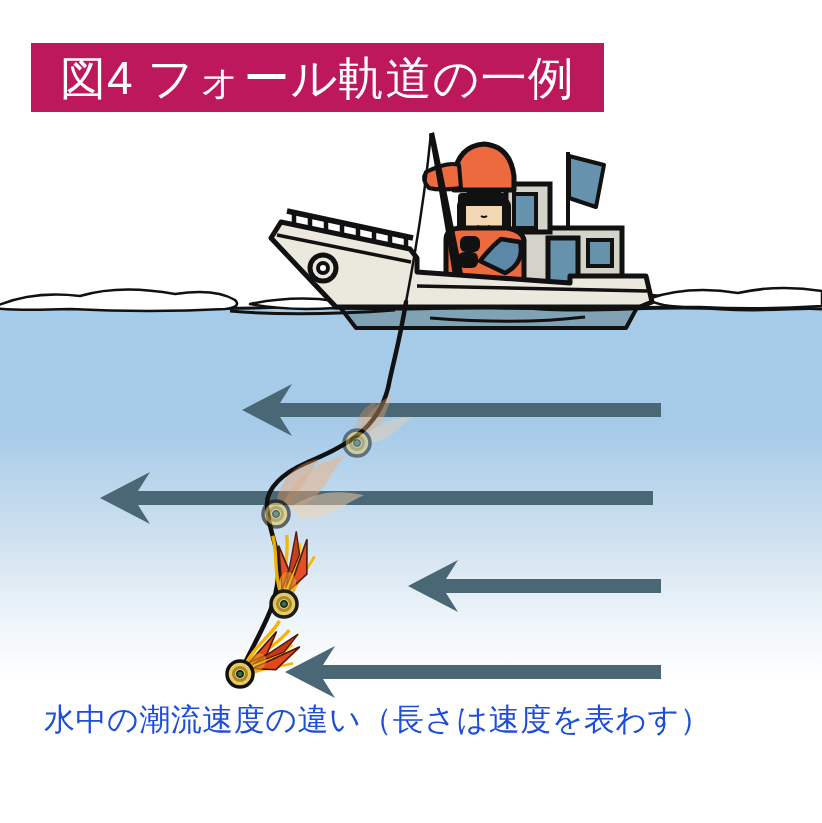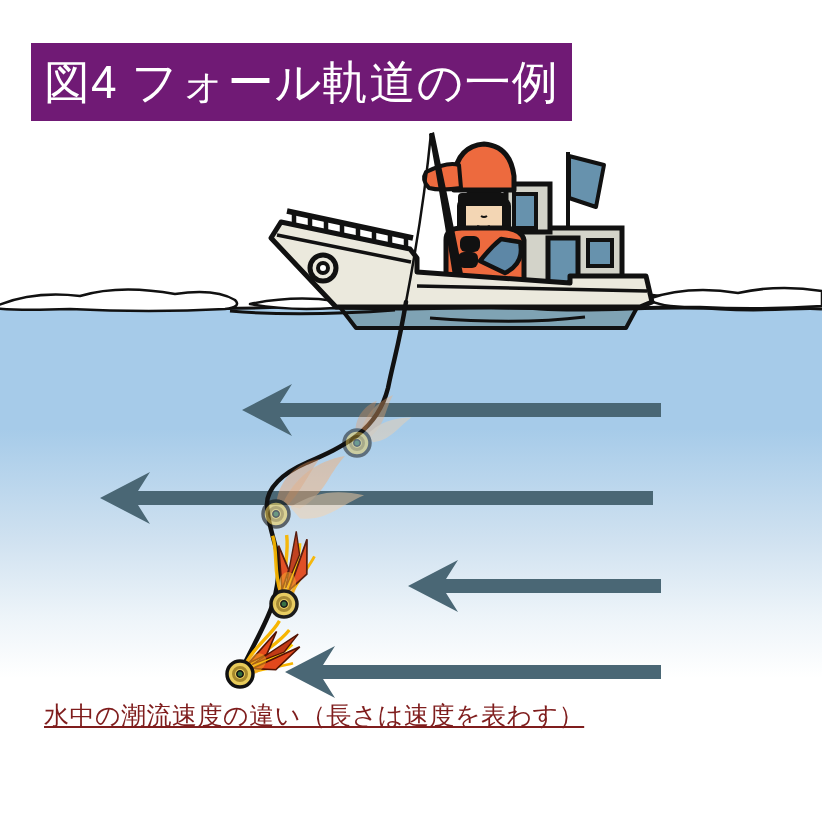--- a/index.html
+++ b/index.html
@@ -1,23 +1,23 @@
 <!DOCTYPE html>
 <html><head>
 <meta charset="utf-8">
 <style>
   html,body{margin:0;padding:0;}
   body{width:822px;height:823px;position:relative;overflow:hidden;background:#ffffff;
        font-family:"Liberation Sans", sans-serif;}
   .stage{position:absolute;inset:0;width:822px;height:823px;}
-  .title-box{position:absolute;left:31px;top:43px;height:78px;display:flex;align-items:center;
-       background:#701a75;color:#ffffff;font-size:46px;font-weight:500;line-height:1;
-       padding:0 13px;letter-spacing:1px;white-space:nowrap;}
-  .caption{position:absolute;left:44px;top:700px;color:#7f1d1d;font-size:25px;line-height:1.26;
-       letter-spacing:0.5px;white-space:nowrap;text-decoration:underline;}
+  .title-box{position:absolute;left:31px;top:43px;height:69px;display:flex;align-items:center;
+       background:#be185d;color:#ffffff;font-size:46px;font-weight:500;line-height:1;
+       padding:0 29px;letter-spacing:1px;white-space:nowrap;}
+  .caption{position:absolute;left:44px;top:700px;color:#1d4ed8;font-size:31px;line-height:1.26;
+       letter-spacing:0.5px;white-space:nowrap;}
 </style>
 </head>
 <body>
 
 <svg class="stage" viewBox="0 0 822 823" xmlns="http://www.w3.org/2000/svg" xmlns:xlink="http://www.w3.org/1999/xlink">
   <defs>
     <linearGradient id="waterGrad" x1="0" y1="0" x2="0" y2="1">
       <stop offset="0" stop-color="#a6cbe9"></stop>
       <stop offset="0.24" stop-color="#a6cbe9"></stop>
       <stop offset="0.45" stop-color="#cfe1f0"></stop>

